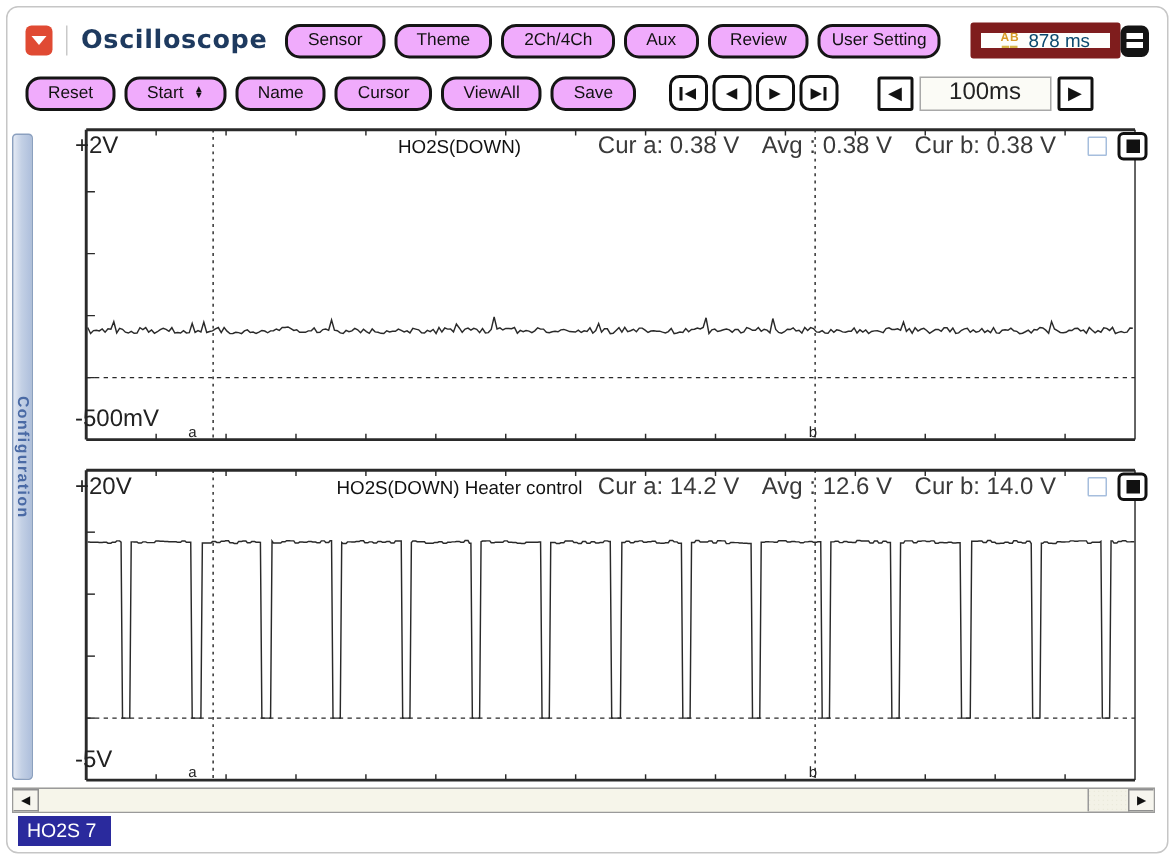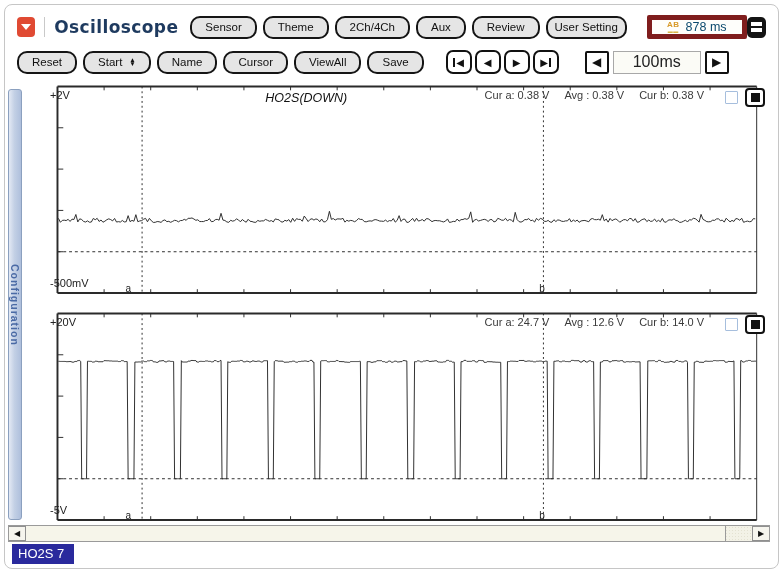--- a/index.html
+++ b/index.html
@@ -11,25 +11,25 @@
   
   .toolbar { display:flex; align-items:center; flex:0 0 38px; padding:0 12px; }
   .toolbar1 { padding-top:6px;align-items:center; }
   .menu-btn { width:22px; height:20px; background:#e04a33; border-radius:4px;
               display:flex; align-items:center; justify-content:center; cursor:pointer; }
   .menu-btn .tri { width:0; height:0; border-left:5px solid transparent; border-right:5px solid transparent;
                    border-top:6px solid #fff; }
   .vsep { width:1px; height:20px; background:#c9c9c9; margin:0 9px; }
   .app-title { font-size:17px; font-weight:bold; color:#1e3a5f; letter-spacing:.4px; margin-right:12px;
                font-family:"DejaVu Sans","Liberation Sans",sans-serif; }
-  .pill { background:#e5e5e5; border:2px solid #151515; border-radius:10px; height:23px;
+  .pill { background:#f0abfc; border:2px solid #151515; border-radius:10px; height:23px;
           padding:0 13px; font-size:11.5px; color:#111; display:inline-flex; align-items:center;
           justify-content:center; margin-right:6px; white-space:nowrap; cursor:pointer; }
   .pill.tight { padding:0 7px; }
-  .timer-box { margin-left:14px; width:118px; height:24px; border:5px solid #7f1d1d; border-radius:2px;
+  .timer-box { margin-left:14px; width:118px; height:24px; border:7px solid #7f1d1d; border-radius:2px;
                background:#fefefb; display:flex; align-items:center; justify-content:center; gap:6px; }
   .ab-icon { display:flex; flex-direction:column; align-items:center; line-height:1; }
   .ab-icon .ab { font-size:8px; font-weight:bold; color:#d89a28; letter-spacing:.5px; }
   .ab-icon .ms { font-size:5px; color:#d8b548; letter-spacing:.5px; }
   .timer-text { font-size:12.5px; color:#0c4a6e; }
   .winlist-btn { margin-left:auto; width:23px; height:21px; background:#141414; border-radius:5px;
                  display:flex; flex-direction:column; align-items:center; justify-content:center; gap:2px; cursor:pointer; }
   .winlist-btn .bar { width:11px; height:4px; background:#fff; }
   .spinner { display:flex; flex-direction:column; margin-left:7px; line-height:.55; font-size:6.5px; color:#111; }
   .navgrp { display:flex; gap:3px; margin-left:16px; }
@@ -46,24 +46,24 @@
   
   .main { flex:1 1 auto; display:flex; padding:4px 8px 0 3px; min-height:0; }
   .config-tab { flex:0 0 14px; margin:4px 12px 2px 0; border:1px solid #8ba0bf; border-radius:3px;
                 background:linear-gradient(90deg,#e3e9f4 0%,#c3d0e5 45%,#aebfdc 100%);
                 display:flex; align-items:center; justify-content:center; cursor:pointer; }
   .config-tab span { writing-mode:vertical-rl; font-size:10.5px; font-weight:bold; color:#4a6aa5; letter-spacing:1px; }
   .charts { flex:1 1 auto; display:flex; flex-direction:column; min-width:0; }
   .chart-panel { position:relative; flex:1 1 50%; min-height:0; }
   .chart-panel + .chart-panel { margin-top:17px;text-align:center; }
   .chart-panel svg { position:absolute; inset:0; width:100%; height:100%; }
-  .ov { position:absolute; z-index:2; font-size:11px; color:#333; white-space:nowrap; }
+  .ov { position:absolute; z-index:2; font-size:16px; color:#333; white-space:nowrap; }
   .scale-max { top:4px; left:16px; color:#222; }
   .scale-min { bottom:6px; left:16px; color:#222; }
-  .chart-title { top:6px; left:37%; transform:translateX(-50%); font-size:12.5px; color:#111;font-style:italic; }
+  .chart-title { top:6px; left:37%; transform:translateX(-50%); font-size:12.5px; color:#111; }
   .stats { top:4px; right:66px; display:flex; gap:15px; color:#3a3a3a; }
   .chan-ctrls { top:3px; right:5px; display:flex; align-items:center; gap:7px; }
   .chk { width:13px; height:13px; border:1px solid #a6bedd; background:#fff; border-radius:1px; cursor:pointer; }
   .chan-btn { width:20px; height:19px; border:2px solid #111; border-radius:4px; background:#fff;
               display:flex; align-items:center; justify-content:center; cursor:pointer; }
   .chan-btn .sq { width:9px; height:9px; background:#111; }
   .cursor-label { bottom:1px; font-size:10px; color:#222; }
 
   
   .hscroll { flex:0 0 17px; margin:3px 8px 0 3px; display:flex; border:1px solid #9a9a9a; background:#f3f2e7; }
@@ -239,22 +239,23 @@
             <line x1="638.1666666666666" y1="1.5" x2="638.1666666666666" y2="5.5" stroke="#2a2a2a" stroke-width="1"></line>
             <line x1="638.1666666666666" y1="211" x2="638.1666666666666" y2="215" stroke="#2a2a2a" stroke-width="1"></line>
             <line x1="686.3333333333334" y1="1.5" x2="686.3333333333334" y2="5.5" stroke="#2a2a2a" stroke-width="1"></line>
             <line x1="686.3333333333334" y1="211" x2="686.3333333333334" y2="215" stroke="#2a2a2a" stroke-width="1"></line>
             <line x1="12" y1="44.2" x2="18" y2="44.2" stroke="#2a2a2a" stroke-width="1"></line>
             <line x1="12" y1="86.9" x2="18" y2="86.9" stroke="#2a2a2a" stroke-width="1"></line>
             <line x1="12" y1="129.6" x2="18" y2="129.6" stroke="#2a2a2a" stroke-width="1"></line>
             <line x1="12" y1="172.3" x2="18" y2="172.3" stroke="#2a2a2a" stroke-width="1"></line>
           </svg>
         <div class="ov scale-max">+20V</div>
+        <div class="ov chart-title">HO2S(DOWN) Heater control</div>
         <div class="ov stats">
-          <span>Cur a: 24.7 V</span>
+          <span>Cur a: 14.2 V</span>
           <span>Avg : 12.6 V</span>
           <span>Cur b: 14.0 V</span>
         </div>
         <div class="ov chan-ctrls">
           <div class="chk"></div>
           <div class="chan-btn">
               <div class="sq"></div>
             </div>
         </div>
         <div class="ov scale-min">-5V</div>

